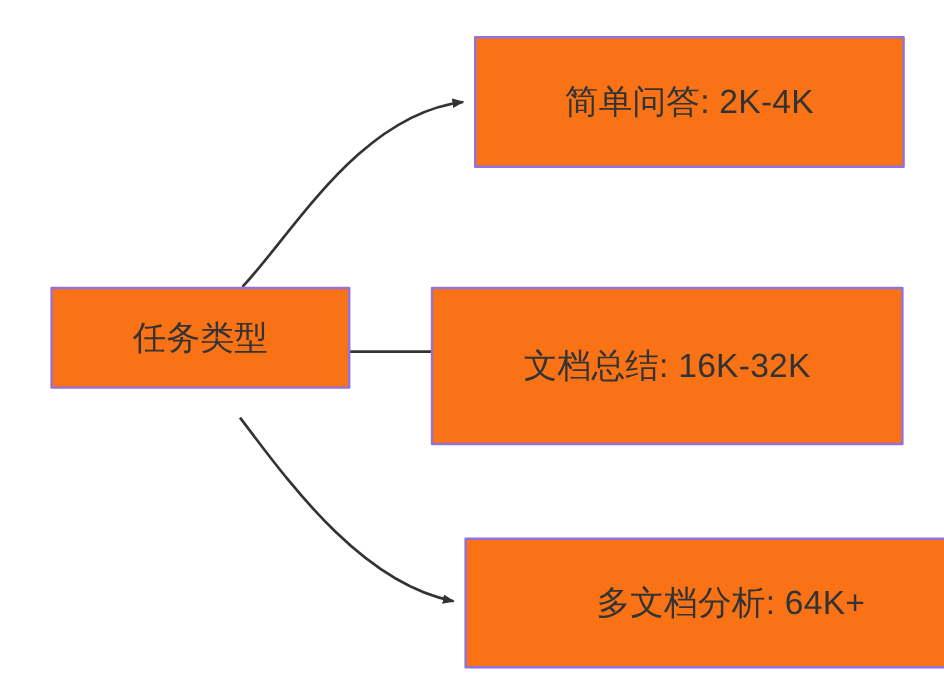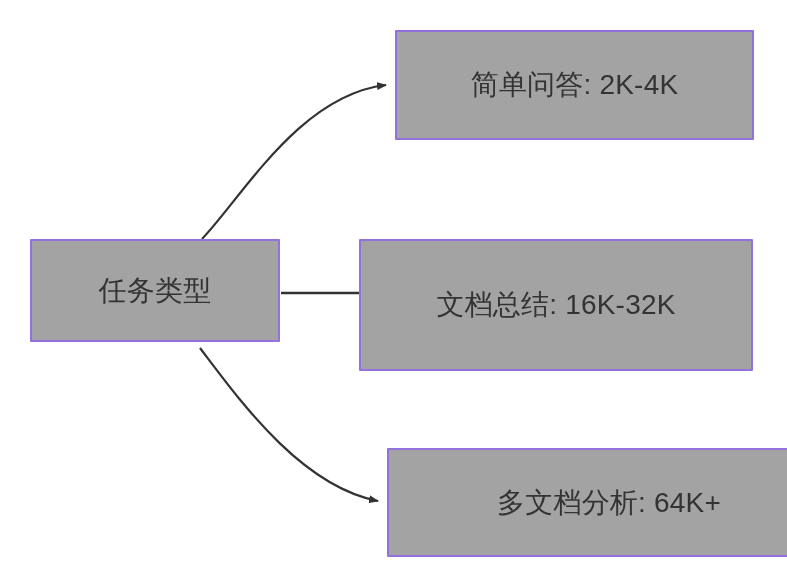--- a/index.html
+++ b/index.html
@@ -21,40 +21,40 @@
     position: absolute;
     left: 0;
     top: 0;
     width: 787px;
     height: 572px;
     pointer-events: none;
   }
   .node {
     position: absolute;
     box-sizing: border-box;
-    background: #a3a3a3;
+    background: #f97316;
     border: 2px solid #9370db;
     border-radius: 1px;
     display: flex;
     align-items: center;
     justify-content: center;
     z-index: 2;
   }
   .node-label {
     color: #333333;
     font-size: 28px;
     line-height: 1.2;
     white-space: nowrap;
     letter-spacing: 0.2px;
   }
   #node-root {
-    left: 30px;
+    left: 42px;
     top: 239px;
     width: 250px;
-    height: 103px;
+    height: 85px;
   }
   #node-simple-qa {
     left: 395px;
     top: 30px;
     width: 359px;
     height: 110px;
   }
   #node-doc-summary {
     left: 359px;
     top: 239px;

